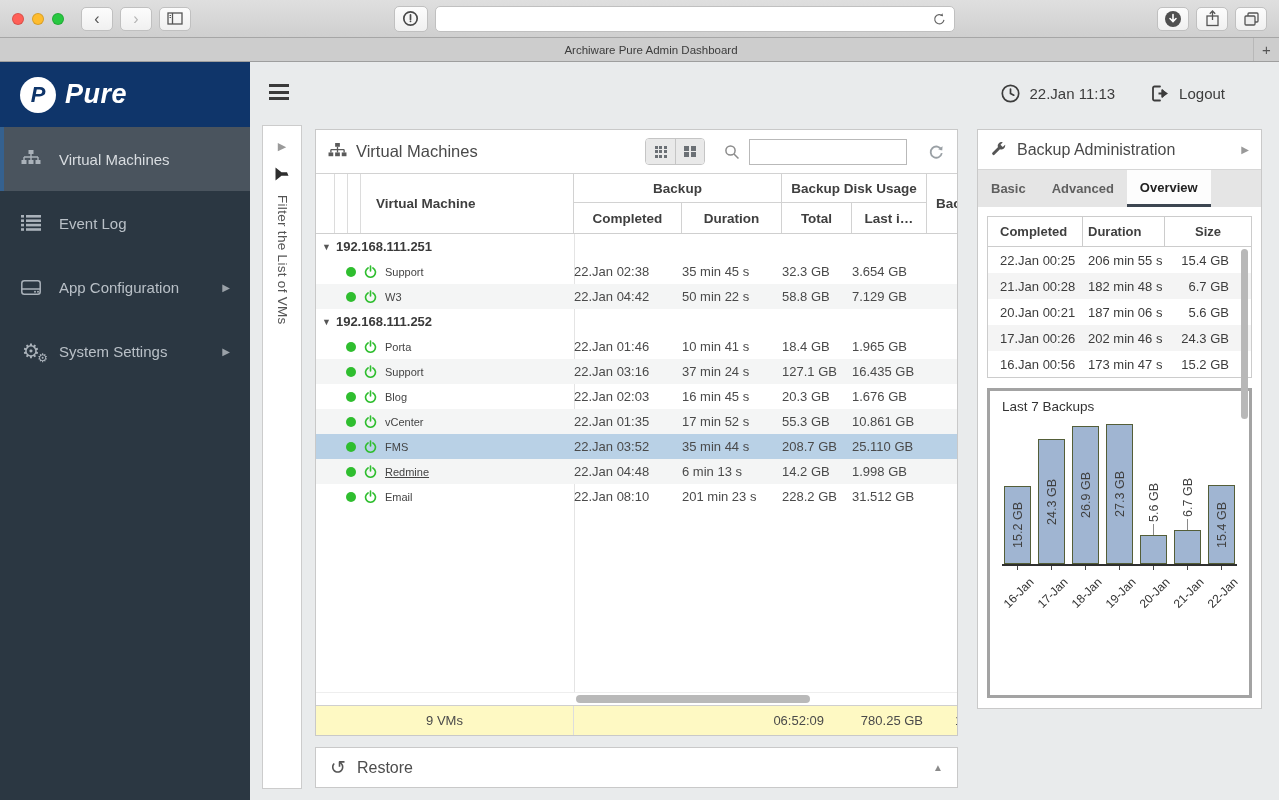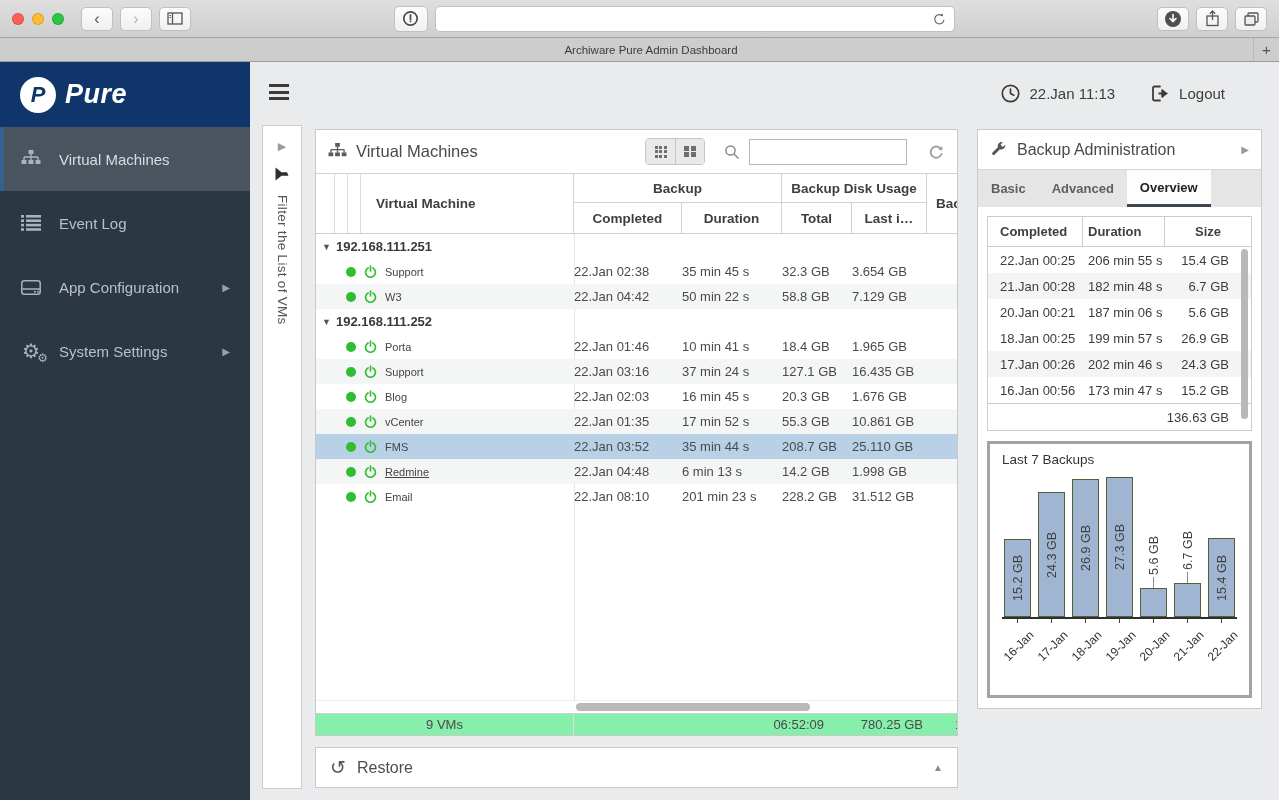--- a/index.html
+++ b/index.html
@@ -83,21 +83,21 @@
   .dot{width:10px;height:10px;border-radius:50%;background:#2fbe2f;flex:none;}
   .vname{font-size:11px;color:#444;}
   .cv{}
   .cv.c1{width:108px;padding-right:14px;}
   .cv.c2{width:100px;padding-right:16px;}
   .cv.c3{width:70px;padding-right:8px;}
   .cv.c4{width:75px;padding-right:5px;}
 
   .vm-scrollrow{height:13px;position:relative;flex:none;border-top:1px solid #eee;}
   .hthumb{position:absolute;left:260px;top:2px;width:234px;height:8px;border-radius:4px;background:#b9b9b9;}
-  .vm-footer{height:22px;border-top:1px solid #cfcfcf;background:#86efac;display:grid;
+  .vm-footer{height:30px;border-top:1px solid #cfcfcf;background:#fef9c3;display:grid;
     grid-template-columns:258px 108px 100px 70px 75px 1fr;align-items:center;font-size:13px;color:#4a4a4a;flex:none;}
   .f-count{text-align:center;border-right:1px solid #ddd;height:100%;display:flex;align-items:center;justify-content:center;}
   .f-dur{grid-column:2/5;text-align:right;padding-right:28px;}
   .f-total{grid-column:5;text-align:right;padding-right:4px;}
   .f-clip{grid-column:6;padding-left:28px;overflow:hidden;white-space:nowrap;}
 
   
   .restore-bar{position:absolute;left:65px;top:685px;width:643px;height:41px;background:#fff;border:1px solid #c9c9c9;
     display:flex;align-items:center;padding:0 14px;gap:11px;}
   .restore-icon{font-size:19px;color:#555;line-height:1;}
@@ -554,38 +554,32 @@
             <div class="ov-row striped">
               <div class="o1">21.Jan 00:28</div>
               <div class="o2">182 min 48 s</div>
               <div class="o3">6.7 GB</div>
             </div>
             <div class="ov-row">
               <div class="o1">20.Jan 00:21</div>
               <div class="o2">187 min 06 s</div>
               <div class="o3">5.6 GB</div>
             </div>
-            <div class="ov-row">
-              <div class="o1">18.Jan 00:25</div>
-              <div class="o2">199 min 57 s</div>
-              <div class="o3">26.9 GB</div>
-            </div>
             <div class="ov-row striped">
               <div class="o1">17.Jan 00:26</div>
               <div class="o2">202 min 46 s</div>
               <div class="o3">24.3 GB</div>
             </div>
             <div class="ov-row">
               <div class="o1">16.Jan 00:56</div>
               <div class="o2">173 min 47 s</div>
               <div class="o3">15.2 GB</div>
             </div>
             <div class="vthumb"></div>
           </div>
-        <div class="ov-foot">136.63 GB</div>
       </div>
 
       <div class="chart-card">
         <div class="chart-title">Last 7 Backups</div>
         <div class="chart-plot">
             <div class="bar-slot">
               <div class="bar" style="height: 78px; background: rgb(160, 181, 210); border-color: rgb(84, 94, 56);">
                 <div class="bar-label">15.2 GB</div>
               </div>
             </div>

